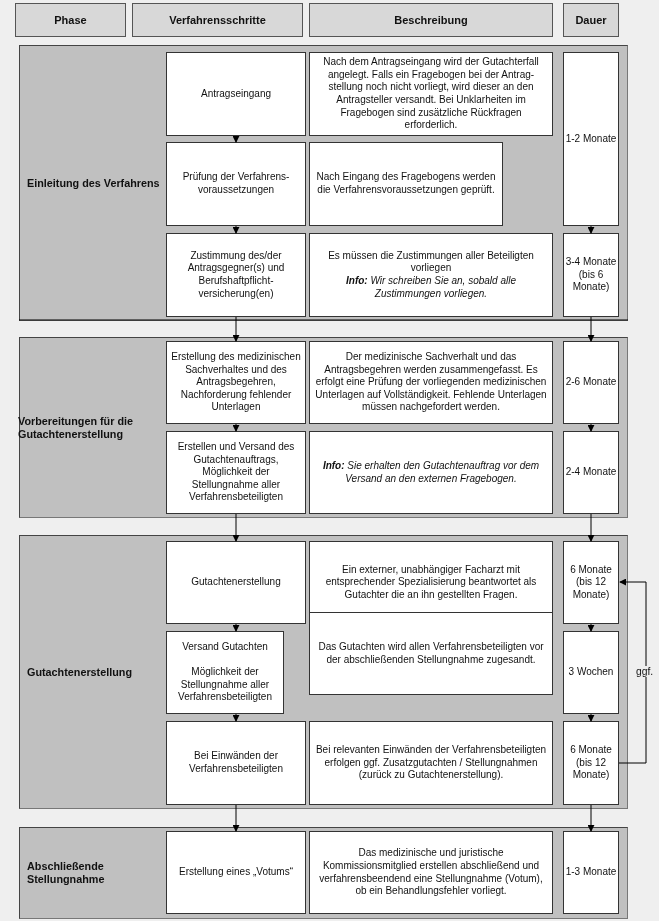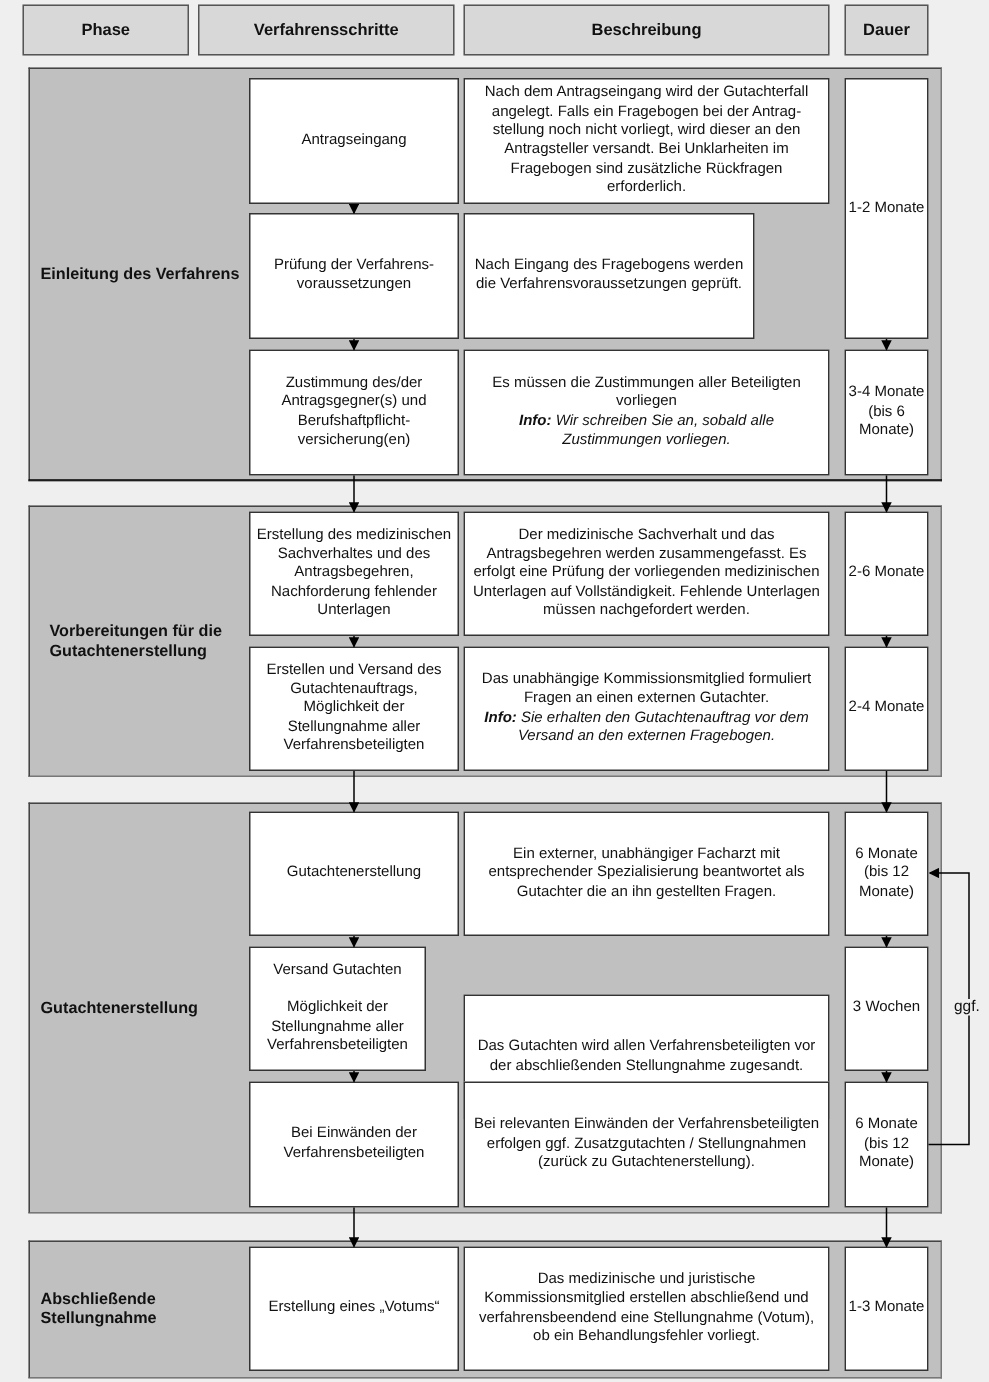--- a/index.html
+++ b/index.html
@@ -35,41 +35,40 @@
 <div class="abs box" style="left:309px;top:52px;width:244px;height:84px;">Nach dem Antragseingang wird der Gutachterfall angelegt. Falls ein Fragebogen bei der Antrag-stellung noch nicht vorliegt, wird dieser an den Antragsteller versandt. Bei Unklarheiten im Fragebogen sind zusätzliche Rückfragen erforderlich.</div>
 <div class="abs box" style="left:309px;top:142px;width:194px;height:84px;">Nach Eingang des Fragebogens werden die Verfahrensvoraussetzungen geprüft.</div>
 <div class="abs box" style="left:309px;top:233px;width:244px;height:84px;flex-direction:column;">
   <span class="desc-main">Es müssen die Zustimmungen aller Beteiligten vorliegen</span>
   <span class="info"><b>Info:</b> <span>Wir schreiben Sie an, sobald alle Zustimmungen vorliegen.</span></span>
 </div>
 <div class="abs box dur" style="left:563px;top:52px;width:56px;height:174px;">1-2 Monate</div>
 <div class="abs box dur" style="left:563px;top:233px;width:56px;height:84px;">3-4 Monate (bis 6 Monate)</div>
 
 <div class="abs section" style="left:19px;top:337px;width:609px;height:181px;"></div>
-<div class="abs phase" style="left:33px;top:337px;width:136px;height:181px;">Vorbereitungen für die Gutachtenerstellung</div>
+<div class="abs phase" style="left:18px;top:337px;width:136px;height:181px;">Vorbereitungen für die Gutachtenerstellung</div>
 <div class="abs box" style="left:166px;top:341px;width:140px;height:83px;">Erstellung des medizinischen Sachverhaltes und des Antragsbegehren, Nachforderung fehlender Unterlagen</div>
 <div class="abs box" style="left:166px;top:431px;width:140px;height:83px;">Erstellen und Versand des Gutachtenauftrags, Möglichkeit der Stellungnahme aller Verfahrensbeteiligten</div>
 <div class="abs box" style="left:309px;top:341px;width:244px;height:83px;">Der medizinische Sachverhalt und das Antragsbegehren werden zusammengefasst. Es erfolgt eine Prüfung der vorliegenden medizinischen Unterlagen auf Vollständigkeit. Fehlende Unterlagen müssen nachgefordert werden.</div>
 <div class="abs box" style="left:309px;top:431px;width:244px;height:83px;flex-direction:column;">
-  <span class="desc-main">Das unabhängige Kommissionsmitglied formuliert Fragen an einen externen Gutachter.</span>
   <span class="info"><b>Info:</b> <span>Sie erhalten den Gutachtenauftrag vor dem Versand an den externen Fragebogen.</span></span>
 </div>
 <div class="abs box dur" style="left:563px;top:341px;width:56px;height:83px;">2-6 Monate</div>
 <div class="abs box dur" style="left:563px;top:431px;width:56px;height:83px;">2-4 Monate</div>
 
 <div class="abs section" style="left:19px;top:535px;width:609px;height:274px;"></div>
 <div class="abs phase" style="left:27px;top:535px;width:136px;height:274px;">Gutachtenerstellung</div>
 <div class="abs box" style="left:166px;top:541px;width:140px;height:83px;">Gutachtenerstellung</div>
 <div class="abs box" style="left:166px;top:631px;width:118px;height:83px;flex-direction:column;">
   <span style="display:block;margin-bottom:12px;">Versand Gutachten</span>
   <span style="display:block;">Möglichkeit der Stellungnahme aller Verfahrensbeteiligten</span>
 </div>
 <div class="abs box" style="left:166px;top:721px;width:140px;height:84px;">Bei Einwänden der Verfahrensbeteiligten</div>
 <div class="abs box" style="left:309px;top:541px;width:244px;height:83px;">Ein externer, unabhängiger Facharzt mit entsprechender Spezialisierung beantwortet als Gutachter die an ihn gestellten Fragen.</div>
-<div class="abs box" style="left:309px;top:663px;width:244px;height:83px;">Das Gutachten wird allen Verfahrensbeteiligten vor der abschließenden Stellungnahme zugesandt.</div>
+<div class="abs box" style="left:309px;top:612px;width:244px;height:83px;">Das Gutachten wird allen Verfahrensbeteiligten vor der abschließenden Stellungnahme zugesandt.</div>
 <div class="abs box" style="left:309px;top:721px;width:244px;height:84px;">Bei relevanten Einwänden der Verfahrensbeteiligten erfolgen ggf. Zusatzgutachten / Stellungnahmen (zurück zu Gutachtenerstellung).</div>
 <div class="abs box dur" style="left:563px;top:541px;width:56px;height:83px;">6 Monate (bis 12 Monate)</div>
 <div class="abs box dur" style="left:563px;top:631px;width:56px;height:83px;">3 Wochen</div>
 <div class="abs box dur" style="left:563px;top:721px;width:56px;height:84px;">6 Monate (bis 12 Monate)</div>
 
 <div class="abs section" style="left:19px;top:827px;width:609px;height:92px;"></div>
 <div class="abs phase" style="left:27px;top:827px;width:136px;height:92px;">Abschließende Stellungnahme</div>
 <div class="abs box" style="left:166px;top:831px;width:140px;height:83px;">Erstellung eines „Votums“</div>
 <div class="abs box" style="left:309px;top:831px;width:244px;height:83px;">Das medizinische und juristische Kommissionsmitglied erstellen abschließend und verfahrensbeendend eine Stellungnahme (Votum), ob ein Behandlungsfehler vorliegt.</div>
 <div class="abs box dur" style="left:563px;top:831px;width:56px;height:83px;">1-3 Monate</div>

